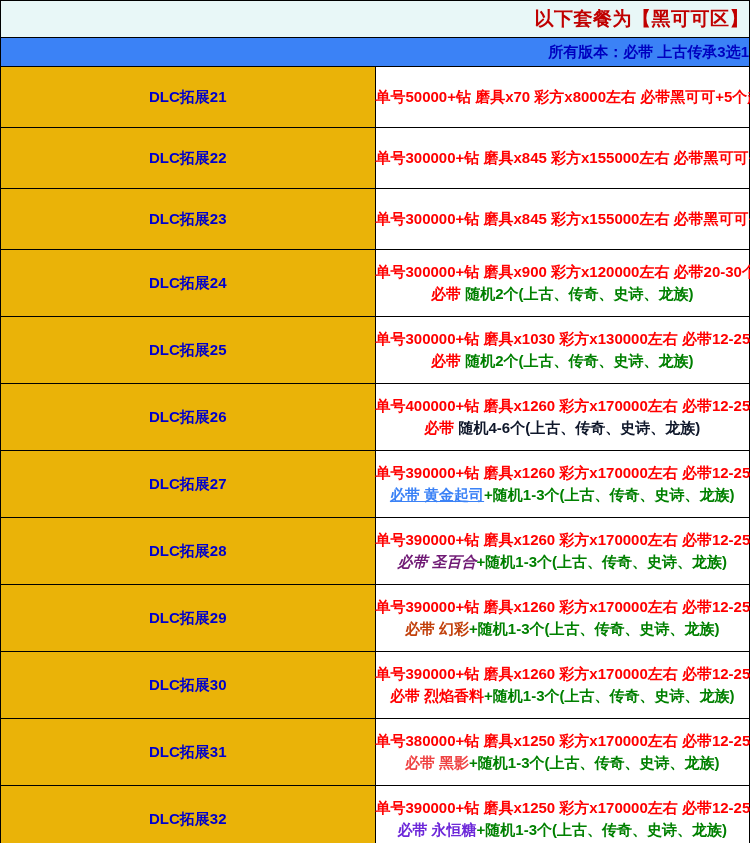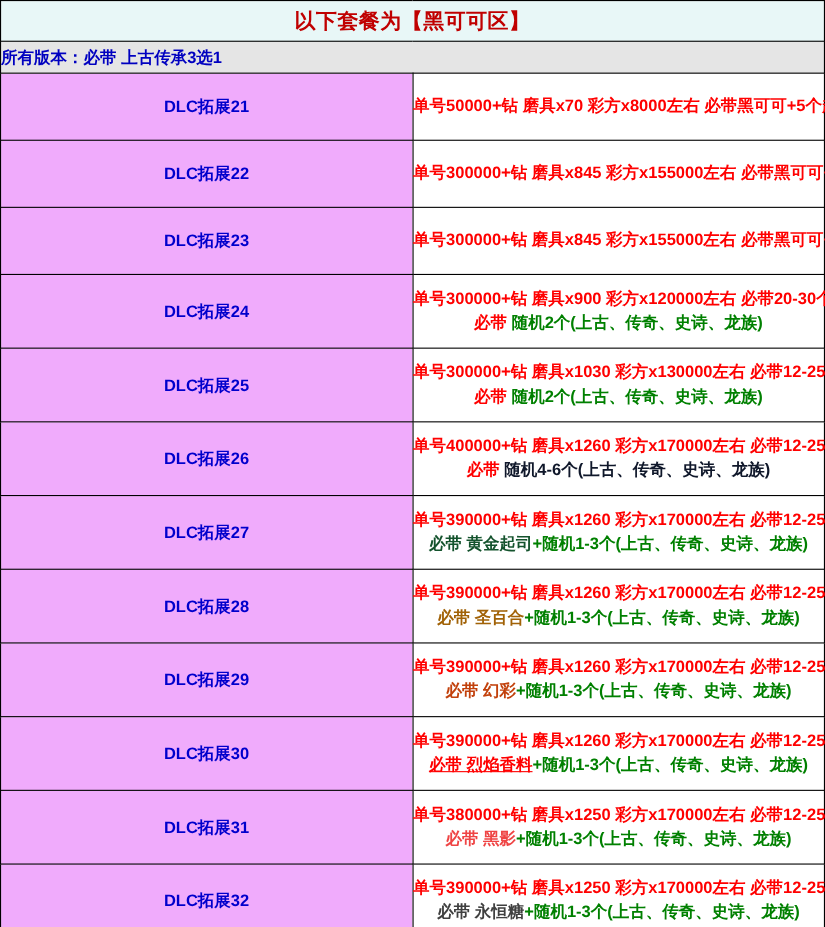--- a/index.html
+++ b/index.html
@@ -22,44 +22,44 @@
     width: 750px;
     table-layout: fixed;
   }
   table.grid td {
     border: 1px solid #000000;
     padding: 0;
     vertical-align: middle;
   }
   .title-row td {
     background: #e8f7f7;
-    text-align: center;
+    text-align: right;
     height: 36px;
   }
   .title-text {
     font-size: 19px;
     font-weight: bold;
     color: #c00000;
     letter-spacing: 0.5px;
   }
   .subtitle-row td {
-    background: #e5e5e5;
-    text-align: left;
+    background: #3b82f6;
+    text-align: right;
     height: 28px;
     margin-top: 24px;
   }
   .subtitle-text {
     font-size: 15px;
     font-weight: bold;
     color: #0000c0;
   }
   .label-cell {
     width: 122px;
     text-align: center;
-    background: #f0abfc;
+    background: #eab308;
   }
   .label-text {
     font-size: 15px;
     font-weight: bold;
     color: #0000cc;
     white-space: nowrap;
   }
   .content-cell {
     text-align: center;
     padding: 6px 4px;
@@ -128,53 +128,53 @@
           <td class="label-cell"><span class="label-text">DLC拓展26</span></td>
           <td class="content-cell">
             <div class="line"><span style="color: rgb(255, 0, 0);">单号400000+钻  磨具x1260  彩方x170000左右  必带12-25个超级稀有饼干</span></div>
             <div class="line"><span style="color: rgb(255, 0, 0);">必带  </span><span style="color: #0f172a;">随机4-6个(上古、传奇、史诗、龙族)</span></div>
           </td>
         </tr>
         <tr class="row-2line">
           <td class="label-cell"><span class="label-text">DLC拓展27</span></td>
           <td class="content-cell">
             <div class="line"><span style="color: rgb(255, 0, 0);">单号390000+钻  磨具x1260  彩方x170000左右  必带12-25个超级稀有饼干</span></div>
-            <div class="line"><span style="color: #14532d;">必带  黄金起司</span><span style="color: rgb(0, 128, 0);">+随机1-3个(上古、传奇、史诗、龙族)</span></div>
+            <div class="line"><span style="color: #3b82f6; text-decoration: underline;">必带  黄金起司</span><span style="color: rgb(0, 128, 0);">+随机1-3个(上古、传奇、史诗、龙族)</span></div>
           </td>
         </tr>
         <tr class="row-2line">
           <td class="label-cell"><span class="label-text">DLC拓展28</span></td>
           <td class="content-cell">
             <div class="line"><span style="color: rgb(255, 0, 0);">单号390000+钻  磨具x1260  彩方x170000左右  必带12-25个超级稀有饼干</span></div>
-            <div class="line"><span style="color: #a16207;">必带  圣百合</span><span style="color: rgb(0, 128, 0);">+随机1-3个(上古、传奇、史诗、龙族)</span></div>
+            <div class="line"><span style="color: #701a75; font-style: italic;">必带  圣百合</span><span style="color: rgb(0, 128, 0);">+随机1-3个(上古、传奇、史诗、龙族)</span></div>
           </td>
         </tr>
         <tr class="row-2line">
           <td class="label-cell"><span class="label-text">DLC拓展29</span></td>
           <td class="content-cell">
             <div class="line"><span style="color: rgb(255, 0, 0);">单号390000+钻  磨具x1260  彩方x170000左右  必带12-25个超级稀有饼干</span></div>
             <div class="line"><span style="color: #c2410c;">必带  幻彩</span><span style="color: rgb(0, 128, 0);">+随机1-3个(上古、传奇、史诗、龙族)</span></div>
           </td>
         </tr>
         <tr class="row-2line">
           <td class="label-cell"><span class="label-text">DLC拓展30</span></td>
           <td class="content-cell">
             <div class="line"><span style="color: rgb(255, 0, 0);">单号390000+钻  磨具x1260  彩方x170000左右  必带12-25个超级稀有饼干</span></div>
-            <div class="line"><span style="color: rgb(255, 0, 0); text-decoration: underline;">必带  烈焰香料</span><span style="color: rgb(0, 128, 0);">+随机1-3个(上古、传奇、史诗、龙族)</span></div>
+            <div class="line"><span style="color: rgb(255, 0, 0);">必带  烈焰香料</span><span style="color: rgb(0, 128, 0);">+随机1-3个(上古、传奇、史诗、龙族)</span></div>
           </td>
         </tr>
         <tr class="row-2line">
           <td class="label-cell"><span class="label-text">DLC拓展31</span></td>
           <td class="content-cell">
             <div class="line"><span style="color: rgb(255, 0, 0);">单号380000+钻  磨具x1250  彩方x170000左右  必带12-25个超级稀有饼干</span></div>
             <div class="line"><span style="color: #ef4444;">必带  黑影</span><span style="color: rgb(0, 128, 0);">+随机1-3个(上古、传奇、史诗、龙族)</span></div>
           </td>
         </tr>
         <tr class="row-2line">
           <td class="label-cell"><span class="label-text">DLC拓展32</span></td>
           <td class="content-cell">
             <div class="line"><span style="color: rgb(255, 0, 0);">单号390000+钻  磨具x1250  彩方x170000左右  必带12-25个超级稀有饼干</span></div>
-            <div class="line"><span style="color: #404040;">必带  永恒糖</span><span style="color: rgb(0, 128, 0);">+随机1-3个(上古、传奇、史诗、龙族)</span></div>
+            <div class="line"><span style="color: #6d28d9;">必带  永恒糖</span><span style="color: rgb(0, 128, 0);">+随机1-3个(上古、传奇、史诗、龙族)</span></div>
           </td>
         </tr>
       </tbody>
   </table>
 </div>
 
 </body></html>

